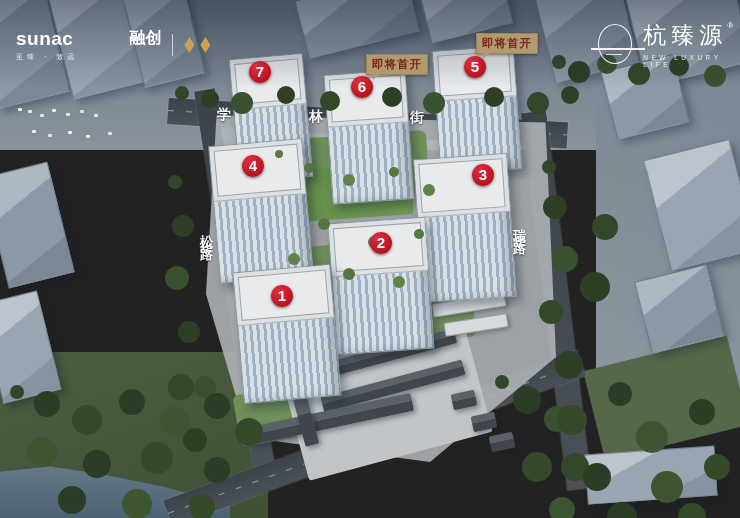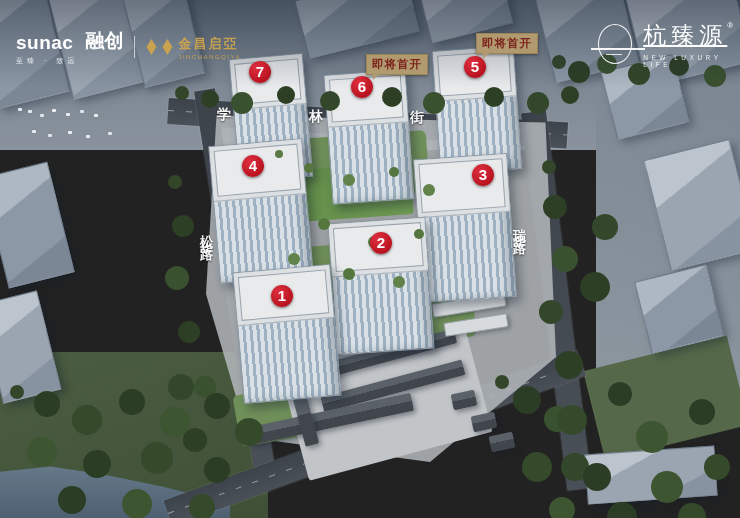--- a/index.html
+++ b/index.html
@@ -69,39 +69,39 @@
           border:4px solid transparent;border-top-color:#b29a70;border-left-color:#b29a70;}
   .street-char{position:absolute;color:rgba(255,255,255,.95);font-size:14px;font-weight:600;
           text-shadow:0 1px 2px rgba(0,0,0,.6);}
   .street-vertical{position:absolute;writing-mode:vertical-rl;text-orientation:upright;
           color:rgba(255,255,255,.95);font-size:13px;font-weight:600;letter-spacing:7px;
           text-shadow:0 1px 2px rgba(0,0,0,.6);}
 
   
   .logo-left{left:16px;top:28px;z-index:21;display:flex;align-items:center;gap:11px;color:#fff;}
   .sunac-col{display:flex;flex-direction:column;}
-  .sunac-row{display:flex;align-items:flex-end;gap:12px;}
+  .sunac-row{display:flex;align-items:flex-start;gap:24px;}
   .sunac-latin{font-size:19px;font-weight:700;letter-spacing:.5px;}
-  .sunac-cn{font-size:19px;font-weight:600;}
+  .sunac-cn{font-size:16px;font-weight:600;margin-left:32px;}
   .sunac-slogan{font-size:7px;letter-spacing:4px;color:rgba(255,255,255,.85);margin-top:2px;}
   .logo-divider{width:1px;height:22px;background:rgba(255,255,255,.65);}
   .gold-wrap{display:flex;align-items:center;gap:6px;}
   .gold-diamond{width:10px;height:16px;background:#c8a24e;clip-path:polygon(50% 0,100% 50%,50% 100%,0 50%);}
   .gold-col{display:flex;flex-direction:column;}
   .gold-cn{font-size:13px;font-weight:700;color:#c8a24e;letter-spacing:2px;}
   .gold-latin{font-size:6px;letter-spacing:1.5px;color:#c8a24e;margin-top:1px;}
 
   .logo-right{left:596px;top:20px;z-index:21;display:flex;align-items:center;gap:9px;color:#fff;}
   .circle-icon{position:relative;width:44px;height:44px;}
   .circle-icon .ring{position:absolute;inset:2px;border:1.5px solid rgba(255,255,255,.92);border-radius:50%;}
   .circle-icon .bar{position:absolute;left:-5px;top:26px;width:54px;height:1.5px;background:rgba(255,255,255,.92);}
   .circle-icon .dash{position:absolute;left:10px;top:32px;width:16px;height:1.2px;background:rgba(255,255,255,.8);}
   .proj-col{display:flex;flex-direction:column;}
   .proj-row{display:flex;align-items:flex-start;}
-  .proj-name{font-family:"Liberation Serif", serif;font-size:23px;letter-spacing:5px;text-decoration:underline;}
+  .proj-name{font-family:"Liberation Serif", serif;font-size:23px;letter-spacing:5px;}
   .proj-reg{font-size:8px;margin-top:1px;}
   .proj-tagline{font-size:6.5px;letter-spacing:3.5px;color:rgba(255,255,255,.85);margin-top:3px;}
 
   .watermark{right:12px;bottom:7px;z-index:22;font-size:17px;font-weight:700;color:#fff;letter-spacing:1px;
        text-shadow:-1px -1px 0 #000,1px -1px 0 #000,-1px 1px 0 #000,1px 1px 0 #000,0 2px 3px rgba(0,0,0,.6);}
 </style>
 </head>
 <body>
 
 <div class="stage">
@@ -194,24 +194,20 @@
       <div class="sunac-row">
         <span class="sunac-latin">sunac</span>
         <span class="sunac-cn">融创</span>
       </div>
       <span class="sunac-slogan">至臻 · 致远</span>
     </div>
     <div class="logo-divider"></div>
     <div class="gold-wrap">
       <span class="gold-diamond"></span>
       <span class="gold-diamond"></span>
-      <div class="gold-col">
-        <span class="gold-cn">金昌启亞</span>
-        <span class="gold-latin">JINCHANGQIYA</span>
-      </div>
     </div>
   </div>
 
   <div class="abs logo-right">
     <div class="circle-icon">
       <div class="ring"></div>
         <div class="bar"></div>
         <div class="dash"></div>
     </div>
     <div class="proj-col">

